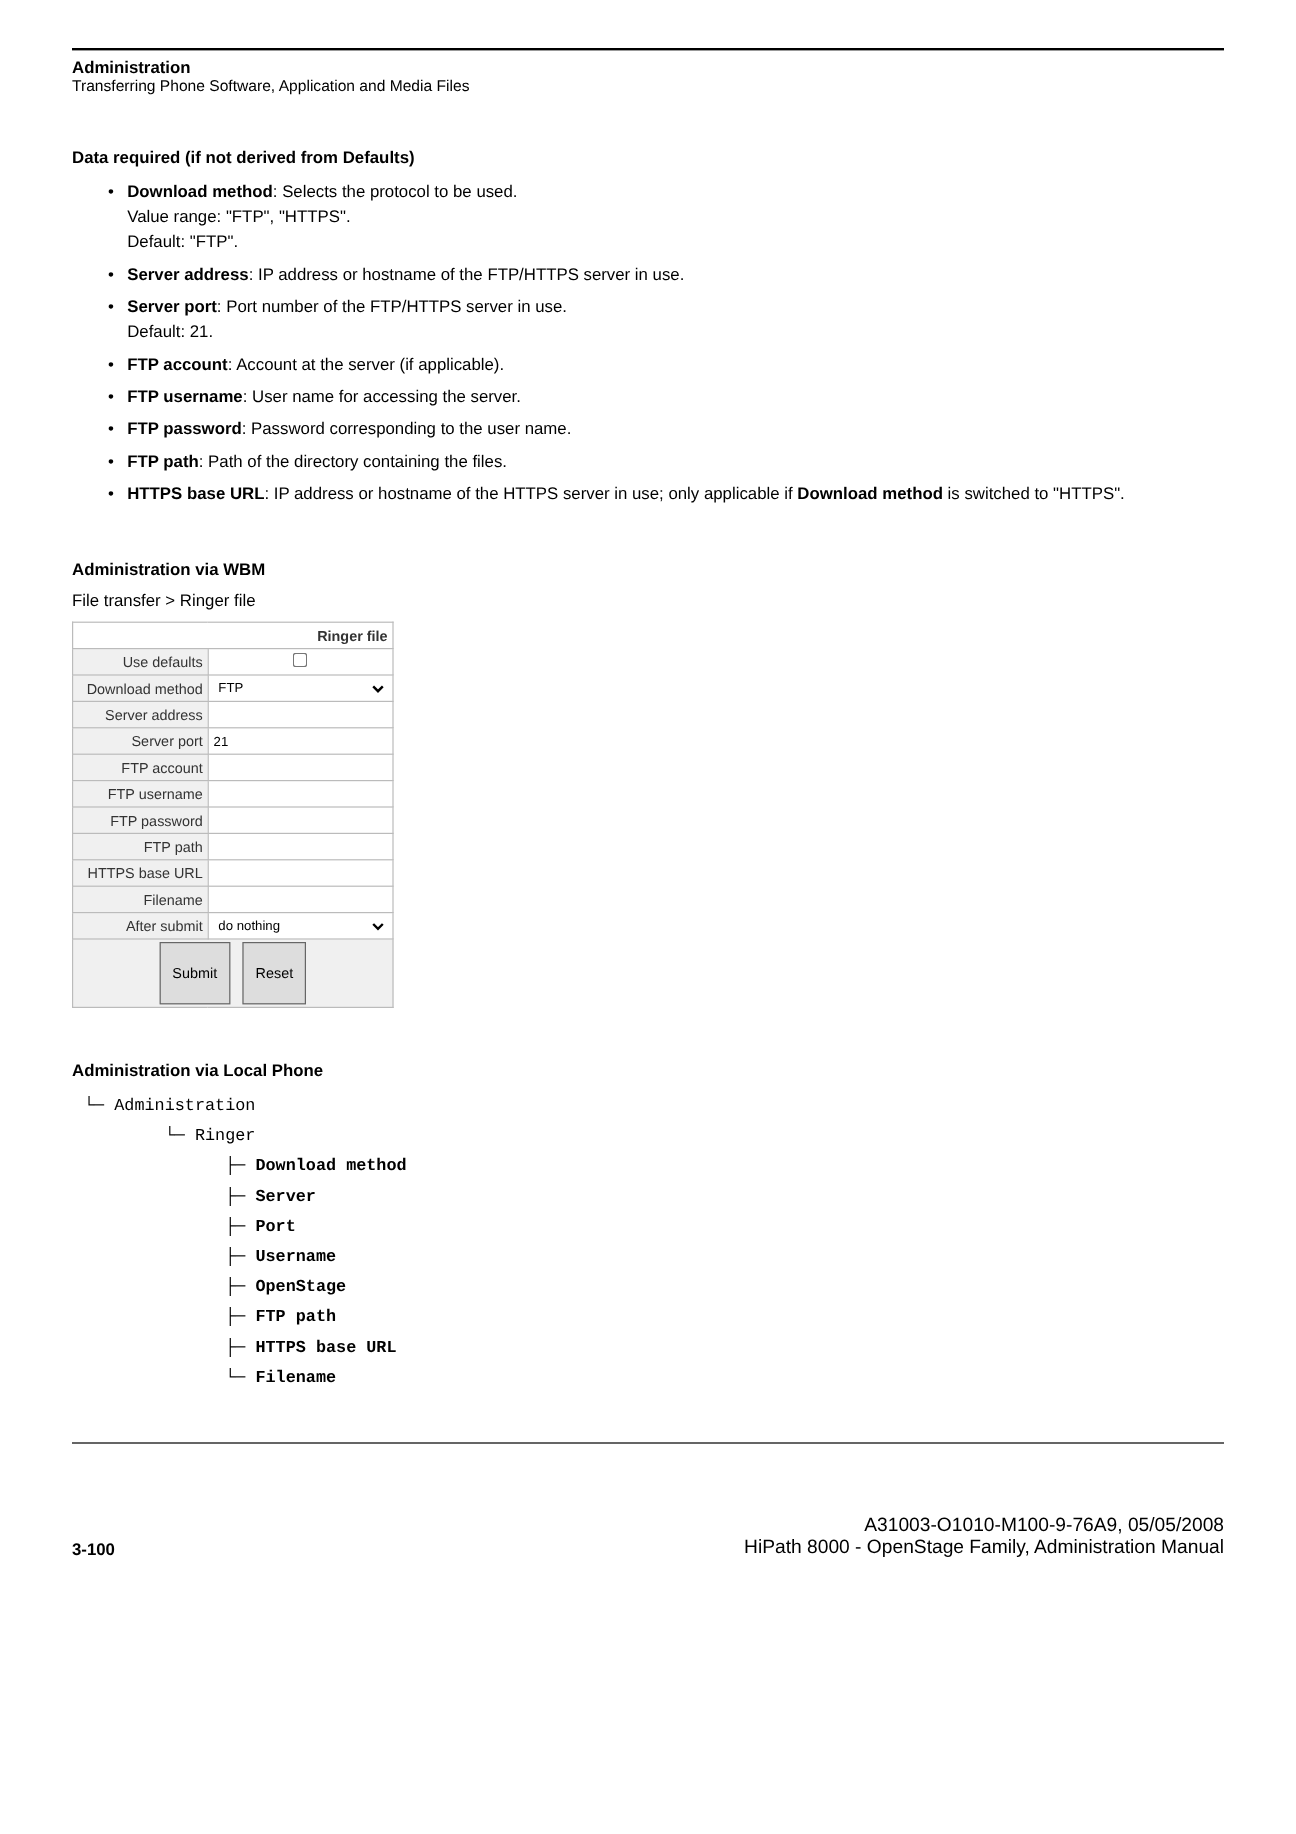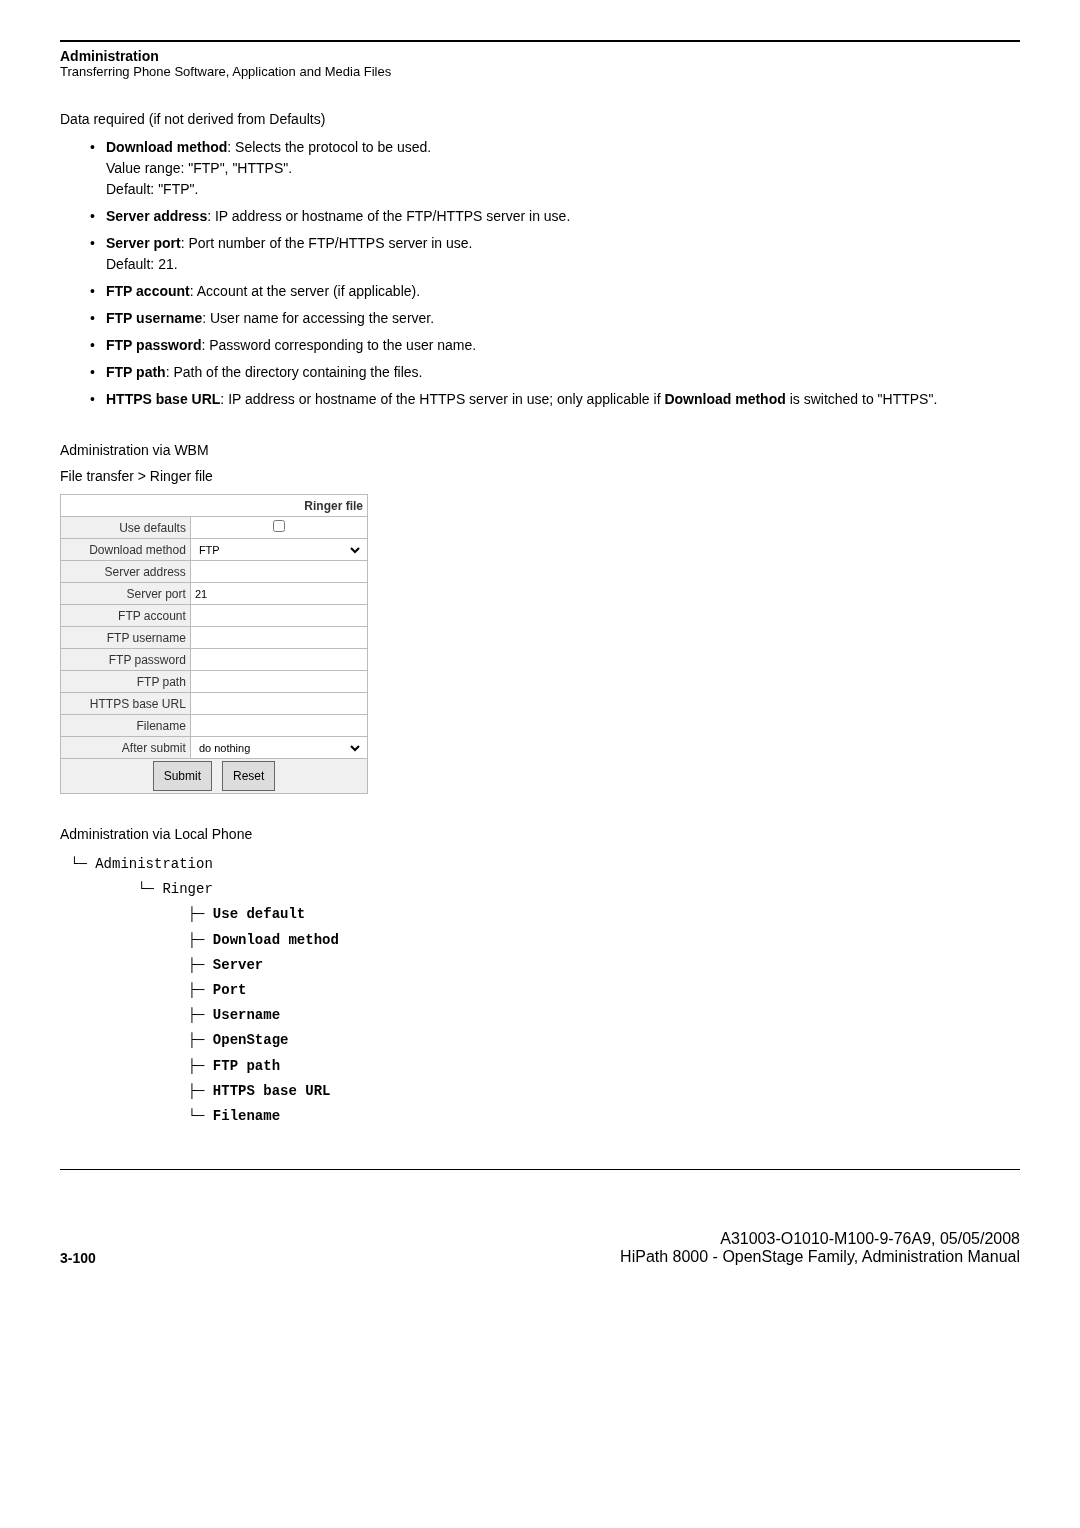--- a/index.html
+++ b/index.html
@@ -20,24 +20,24 @@
     .header-title {
       font-weight: bold;
       font-size: 14px;
     }
 
     .header-subtitle {
       font-size: 13px;
     }
 
     .section-heading {
-      font-weight: normal;
+      font-weight: bold;
       font-size: 14px;
       margin-bottom: 10px;
-      margin-top: 32px;
+      margin-top: 44px;
     }
 
     .bullet-list {
       list-style: none;
       margin-left: 30px;
       margin-bottom: 16px;
     }
 
     .bullet-list li {
       margin-bottom: 6px;
@@ -58,21 +58,21 @@
     }
 
     .breadcrumb {
       font-size: 14px;
       margin-bottom: 10px;
     }
 
     
     .wbm-table {
       border-collapse: collapse;
-      width: 308px;
+      width: 268px;
       font-size: 12px;
       border: 1px solid #999;
     }
 
     .wbm-table-header {
       background-color: #7a9cbf;
       color: #000;
       text-align: center;
       padding: 4px 6px;
       font-weight: bold;
@@ -99,21 +99,21 @@
       width: 150px;
     }
 
     .wbm-table-footer td {
       background: #f0f0f0 !important;
       text-align: center !important;
     }
 
     .submit-btn, .reset-btn {
       font-size: 12px;
-      padding: 7px 10px;
+      padding: 18px 10px;
       border: 1px solid #666;
       background: #ddd;
       cursor: pointer;
     }
 
     .checkbox-cell {
       text-align: center !important;
     }
 
     select.small-select {
@@ -287,21 +287,20 @@
     </tbody>
   </table>
 </div>
 
 <div class="local-phone-section">
   <div class="section-heading">Administration via Local Phone</div>
 
   <div class="tree">
     <span class="tree-item">└─ Administration</span>
     <span class="tree-item">&nbsp;&nbsp;&nbsp;&nbsp;&nbsp;&nbsp;&nbsp;&nbsp;└─ Ringer</span>
-    <span class="tree-item">&nbsp;&nbsp;&nbsp;&nbsp;&nbsp;&nbsp;&nbsp;&nbsp;&nbsp;&nbsp;&nbsp;&nbsp;&nbsp;&nbsp;├─ <b>Use default</b></span>
     <span class="tree-item">&nbsp;&nbsp;&nbsp;&nbsp;&nbsp;&nbsp;&nbsp;&nbsp;&nbsp;&nbsp;&nbsp;&nbsp;&nbsp;&nbsp;├─ <b>Download method</b></span>
     <span class="tree-item">&nbsp;&nbsp;&nbsp;&nbsp;&nbsp;&nbsp;&nbsp;&nbsp;&nbsp;&nbsp;&nbsp;&nbsp;&nbsp;&nbsp;├─ <b>Server</b></span>
     <span class="tree-item">&nbsp;&nbsp;&nbsp;&nbsp;&nbsp;&nbsp;&nbsp;&nbsp;&nbsp;&nbsp;&nbsp;&nbsp;&nbsp;&nbsp;├─ <b>Port</b></span>
     <span class="tree-item">&nbsp;&nbsp;&nbsp;&nbsp;&nbsp;&nbsp;&nbsp;&nbsp;&nbsp;&nbsp;&nbsp;&nbsp;&nbsp;&nbsp;├─ <b>Username</b></span>
     <span class="tree-item">&nbsp;&nbsp;&nbsp;&nbsp;&nbsp;&nbsp;&nbsp;&nbsp;&nbsp;&nbsp;&nbsp;&nbsp;&nbsp;&nbsp;├─ <b>OpenStage</b></span>
     <span class="tree-item">&nbsp;&nbsp;&nbsp;&nbsp;&nbsp;&nbsp;&nbsp;&nbsp;&nbsp;&nbsp;&nbsp;&nbsp;&nbsp;&nbsp;├─ <b>FTP path</b></span>
     <span class="tree-item">&nbsp;&nbsp;&nbsp;&nbsp;&nbsp;&nbsp;&nbsp;&nbsp;&nbsp;&nbsp;&nbsp;&nbsp;&nbsp;&nbsp;├─ <b>HTTPS base URL</b></span>
     <span class="tree-item">&nbsp;&nbsp;&nbsp;&nbsp;&nbsp;&nbsp;&nbsp;&nbsp;&nbsp;&nbsp;&nbsp;&nbsp;&nbsp;&nbsp;└─ <b>Filename</b></span>
   </div>
 </div>

